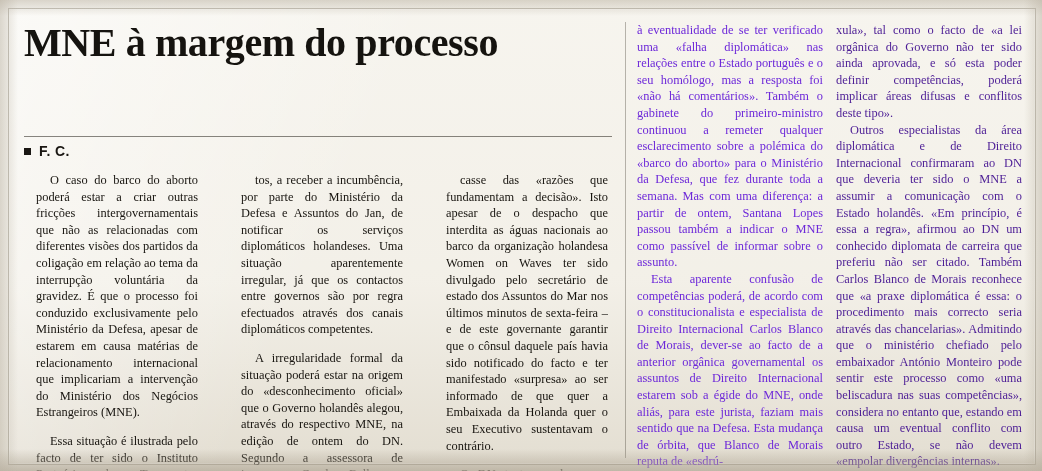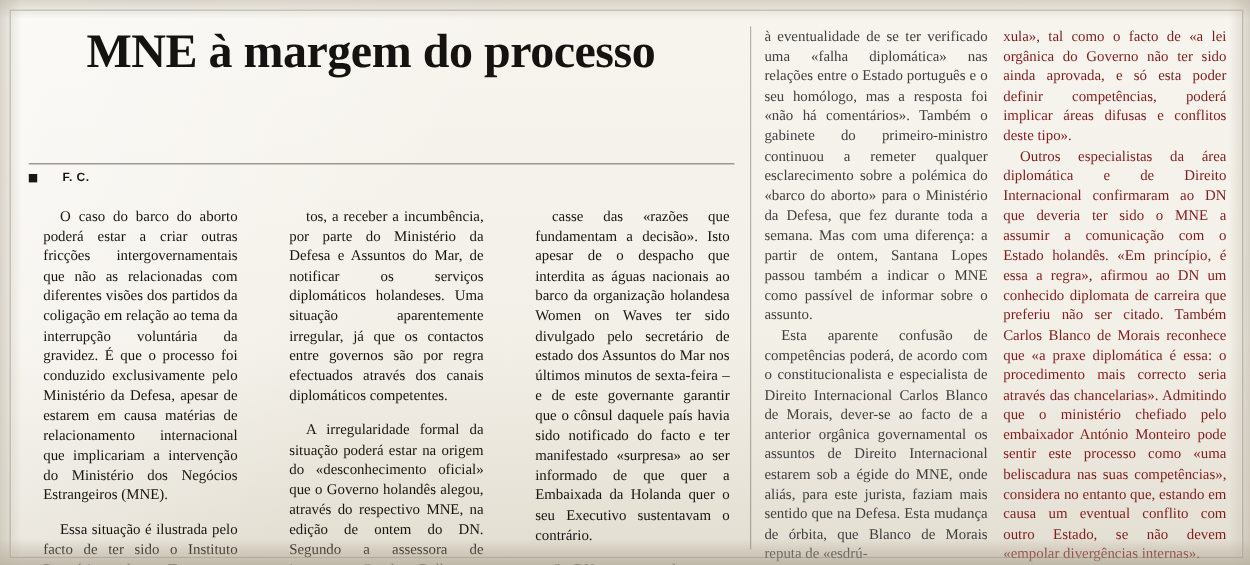--- a/index.html
+++ b/index.html
@@ -43,47 +43,46 @@
     position: absolute;
     left: 10px;
     top: 8px;
     width: 590px;
     color: #15130f;
     font-family: "Liberation Serif", serif;
     font-weight: bold;
     font-size: 40px;
     line-height: 45px;
     letter-spacing: -0.4px;
-    margin-left: 48px;
   }
   .headline .l1 { display: block; }
   .headline .l2 { display: block; }
 
   .rule-under-head {
     position: absolute;
     left: 10px;
     top: 124px;
     width: 588px;
     height: 1px;
     background: rgba(40,36,30,0.55);
   }
 
   
   .byline {
     position: absolute;
     left: 10px;
     top: 131px;
-    font-size: 10px;
+    font-size: 14px;
     font-family: "Liberation Sans", sans-serif;
     font-weight: bold;
     letter-spacing: 0.4px;
     color: #1a1713;
     display: flex;
     align-items: center;
-    gap: 21px;
+    gap: 8px;
     justify-content: flex-end;
   }
   .byline .sq {
     display: inline-block;
     width: 7px; height: 7px;
     background: #1a1713;
   }
 
   
   .col {
@@ -108,31 +107,31 @@
   #col3 { left: 420px; }
 
   #col4 {
     position: absolute;
     left: 623px;
     top: 10px;
     width: 186px;
     font-size: 12.4px;
     line-height: 16.6px;
     text-align: justify;
-    color: #404040;
+    color: #6d28d9;
   }
   #col5 {
     position: absolute;
     left: 822px;
     top: 10px;
     width: 186px;
     font-size: 12.4px;
     line-height: 16.6px;
     text-align: justify;
-    color: #7f1d1d;
+    color: #4c1d95;
   }
   #col4 p, #col5 p { margin: 0; text-indent: 14px; }
   #col4 p.cont, #col5 p.cont { text-indent: 0; }
 
   
   .vrule {
     position: absolute;
     top: 10px;
     width: 1px;
     height: 436px;
@@ -183,21 +182,21 @@
     </div>
 
     <div class="vrule" id="vrule1"></div>
 
     <div class="col" id="col1">
       <p class="first">O caso do barco do aborto poderá estar a criar outras fricções intergovernamentais que não as relacionadas com diferentes visões dos partidos da coligação em relação ao tema da interrupção voluntária da gravidez. É que o processo foi conduzido exclusivamente pelo Ministério da Defesa, apesar de estarem em causa matérias de relacionamento internacional que implicariam a intervenção do Ministério dos Negócios Estrangeiros (MNE).</p>
       <p>Essa situação é ilustrada pelo facto de ter sido o Instituto Portuário dos Transportes Marítimos, que como o nome indica tem funções de controlo e administração dos por-</p>
     </div>
 
     <div class="col" id="col2">
-      <p class="first">tos, a receber a incumbência, por parte do Ministério da Defesa e Assuntos do Mar, de notificar os serviços diplomáticos holandeses. Uma situação aparentemente irregular, já que os contactos entre governos são por regra efectuados através dos canais diplomáticos competentes.</p>
+      <p class="first">tos, a receber a incumbência, por parte do Ministério da Defesa e Assuntos do Jan, de notificar os serviços diplomáticos holandeses. Uma situação aparentemente irregular, já que os contactos entre governos são por regra efectuados através dos canais diplomáticos competentes.</p>
       <p>A irregularidade formal da situação poderá estar na origem do «desconhecimento oficial» que o Governo holandês alegou, através do respectivo MNE, na edição de ontem do DN. Segundo a assessora de imprensa Carola Baller, o Executivo e é porta-voz sabia do caso apenas «pelos jornais» e aguardava que Portugal o notifi-</p>
     </div>
 
     <div class="col" id="col3">
       <p class="first">casse das «razões que fundamentam a decisão». Isto apesar de o despacho que interdita as águas nacionais ao barco da organização holandesa Women on Waves ter sido divulgado pelo secretário de estado dos Assuntos do Mar nos últimos minutos de sexta-feira – e de este governante garantir que o cônsul daquele país havia sido notificado do facto e ter manifestado «surpresa» ao ser informado de que quer a Embaixada da Holanda quer o seu Executivo sustentavam o contrário.</p>
       <p>O DN tentou esclarecer a situação junto do MNE português, nomeadamente quanto às competências atribuídas a cada organismo e</p>
     </div>
 
     <div id="col4">
       <p class="cont">à eventualidade de se ter verificado uma «falha diplomática» nas relações entre o Estado português e o seu homólogo, mas a resposta foi «não há comentários». Também o gabinete do primeiro-ministro continuou a remeter qualquer esclarecimento sobre a polémica do «barco do aborto» para o Ministério da Defesa, que fez durante toda a semana. Mas com uma diferença: a partir de ontem, Santana Lopes passou também a indicar o MNE como passível de informar sobre o assunto.</p>

